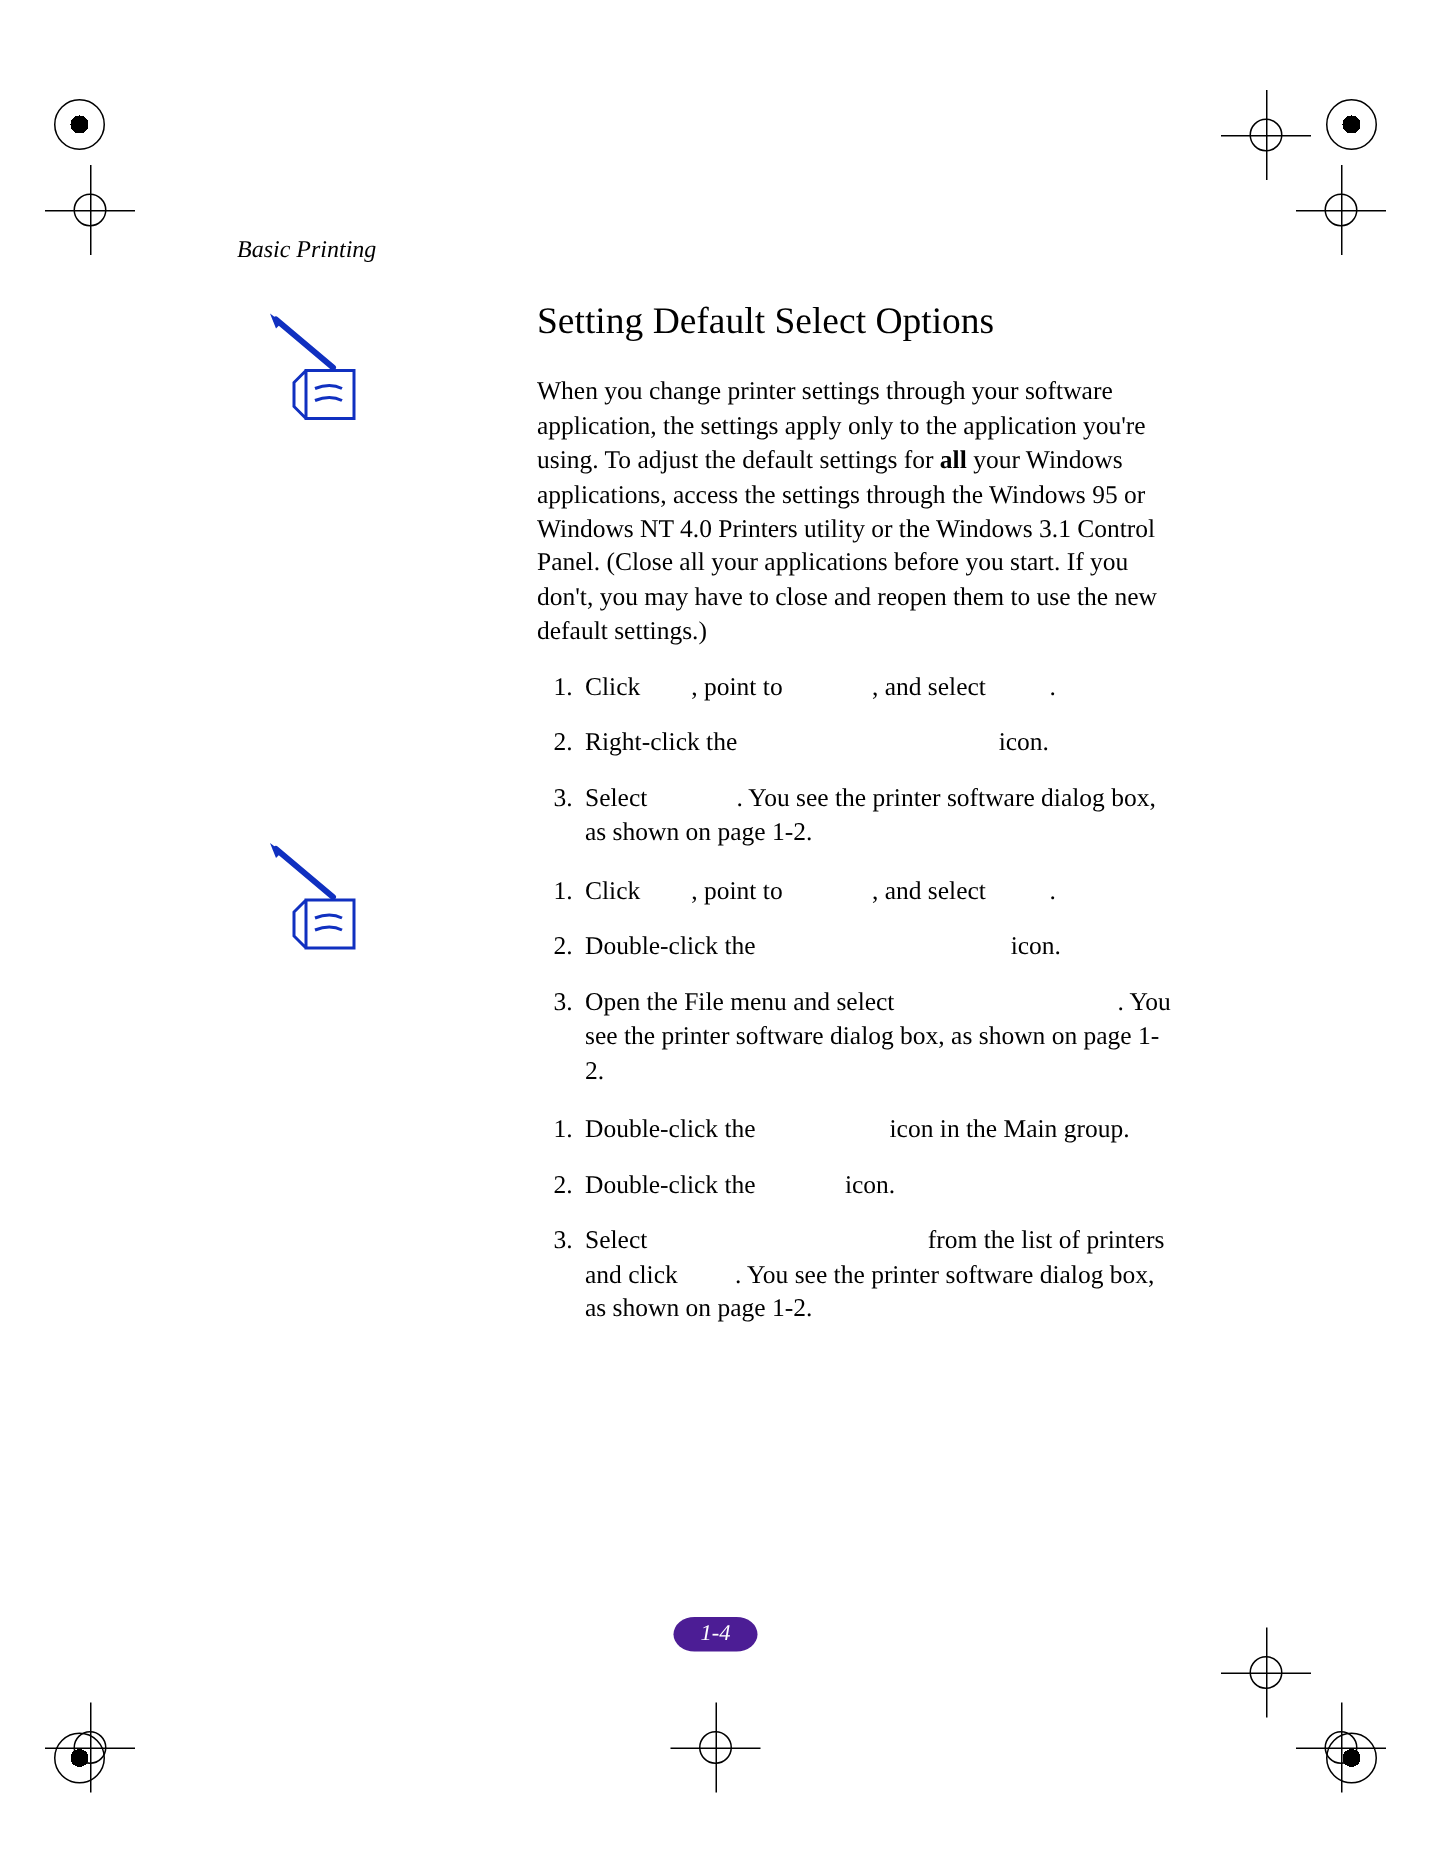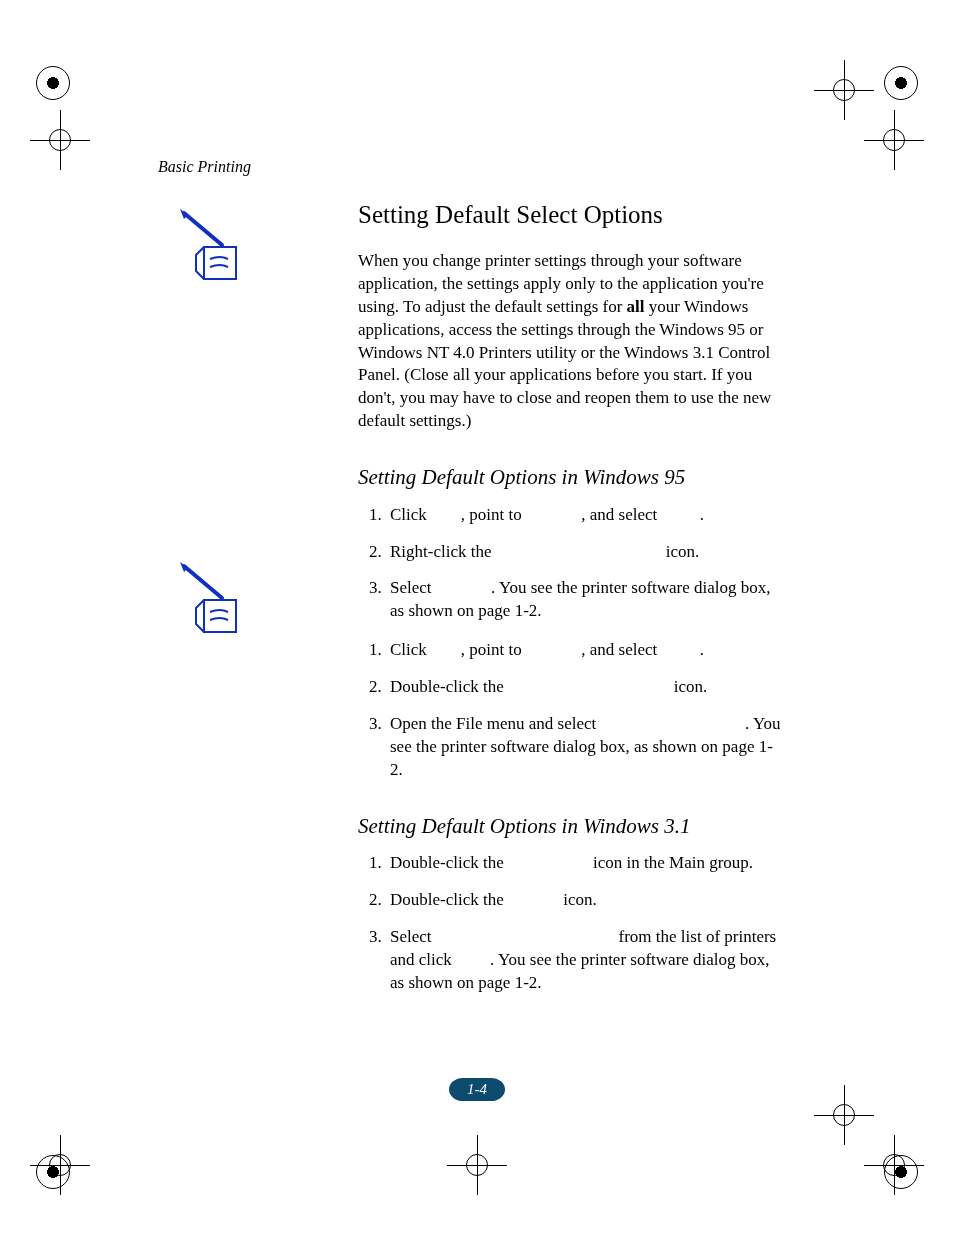--- a/index.html
+++ b/index.html
@@ -13,21 +13,21 @@
   .sun::before{content:"";position:absolute;inset:-4px;border:1px solid #000;border-radius:50%}
   
   .runhead{position:absolute;left:158px;top:158px;font-style:italic;font-size:16px}
   
   .content{position:absolute;left:358px;top:198px;width:426px;font-size:17px;line-height:1.35}
   h1{font-family:Georgia,serif;font-weight:400;font-size:25px;margin:0 0 18px}
   h2{font-family:Georgia,serif;font-style:italic;font-weight:400;font-size:21px;margin:30px 0 12px}
   p{margin:0 0 14px}
   ol{margin:0 0 16px;padding-left:28px}
   ol li{margin-bottom:14px;padding-left:4px}
-  .pagenum{position:absolute;left:50%;bottom:134px;transform:translateX(-50%);background:#0c4a6e;color:#fff;font-style:italic;font-size:15px;padding:3px 18px;border-radius:50%/100%}
+  .pagenum{position:absolute;left:50%;bottom:134px;transform:translateX(-50%);background:#4c1d95;color:#fff;font-style:italic;font-size:15px;padding:3px 18px;border-radius:50%/100%}
   
   .note-icon{position:absolute;left:174px}
   .note-icon svg{display:block}
 </style>
 </head>
 <body>
 <div class="page">
 
 <div class="reg" style="top:110px;left:30px">
       <div class="cross-h"></div>
@@ -88,34 +88,32 @@
     <path d="M36 54 Q46 50 54 54 M36 62 Q46 58 54 62" fill="none" stroke="#1030c0" stroke-width="2"></path>
   </svg>
 </div>
 
 <div class="content">
   <h1>Setting Default Select Options</h1>
   <p>
     <span>When you change printer settings through your software application, the settings apply only to the application you're using. To adjust the default settings for </span><strong>all</strong><span> your Windows applications, access the settings through the Windows 95 or Windows NT 4.0 Printers utility or the Windows 3.1 Control Panel. (Close all your applications before you start. If you don't, you may have to close and reopen them to use the new default settings.)</span>
   </p>
 
-  <h2>Setting Default Options in Windows 95</h2>
   <ol>
     <li>Click &nbsp;&nbsp;&nbsp;&nbsp;&nbsp;&nbsp;&nbsp;, point to &nbsp;&nbsp;&nbsp;&nbsp;&nbsp;&nbsp;&nbsp;&nbsp;&nbsp;&nbsp;&nbsp;&nbsp;&nbsp;, and select &nbsp;&nbsp;&nbsp;&nbsp;&nbsp;&nbsp;&nbsp;&nbsp;&nbsp;.</li>
     <li>Right-click the &nbsp;&nbsp;&nbsp;&nbsp;&nbsp;&nbsp;&nbsp;&nbsp;&nbsp;&nbsp;&nbsp;&nbsp;&nbsp;&nbsp;&nbsp;&nbsp;&nbsp;&nbsp;&nbsp;&nbsp;&nbsp;&nbsp;&nbsp;&nbsp;&nbsp;&nbsp;&nbsp;&nbsp;&nbsp;&nbsp;&nbsp;&nbsp;&nbsp;&nbsp;&nbsp;&nbsp;&nbsp;&nbsp;&nbsp; icon.</li>
     <li>Select &nbsp;&nbsp;&nbsp;&nbsp;&nbsp;&nbsp;&nbsp;&nbsp;&nbsp;&nbsp;&nbsp;&nbsp;&nbsp;. You see the printer software dialog box, as shown on page 1-2.</li>
   </ol>
 
   <ol>
     <li>Click &nbsp;&nbsp;&nbsp;&nbsp;&nbsp;&nbsp;&nbsp;, point to &nbsp;&nbsp;&nbsp;&nbsp;&nbsp;&nbsp;&nbsp;&nbsp;&nbsp;&nbsp;&nbsp;&nbsp;&nbsp;, and select &nbsp;&nbsp;&nbsp;&nbsp;&nbsp;&nbsp;&nbsp;&nbsp;&nbsp;.</li>
     <li>Double-click the &nbsp;&nbsp;&nbsp;&nbsp;&nbsp;&nbsp;&nbsp;&nbsp;&nbsp;&nbsp;&nbsp;&nbsp;&nbsp;&nbsp;&nbsp;&nbsp;&nbsp;&nbsp;&nbsp;&nbsp;&nbsp;&nbsp;&nbsp;&nbsp;&nbsp;&nbsp;&nbsp;&nbsp;&nbsp;&nbsp;&nbsp;&nbsp;&nbsp;&nbsp;&nbsp;&nbsp;&nbsp;&nbsp; icon.</li>
     <li>Open the File menu and select &nbsp;&nbsp;&nbsp;&nbsp;&nbsp;&nbsp;&nbsp;&nbsp;&nbsp;&nbsp;&nbsp;&nbsp;&nbsp;&nbsp;&nbsp;&nbsp;&nbsp;&nbsp;&nbsp;&nbsp;&nbsp;&nbsp;&nbsp;&nbsp;&nbsp;&nbsp;&nbsp;&nbsp;&nbsp;&nbsp;&nbsp;&nbsp;&nbsp;&nbsp;. You see the printer software dialog box, as shown on page 1-2.</li>
   </ol>
 
-  <h2>Setting Default Options in Windows 3.1</h2>
   <ol>
     <li>Double-click the &nbsp;&nbsp;&nbsp;&nbsp;&nbsp;&nbsp;&nbsp;&nbsp;&nbsp;&nbsp;&nbsp;&nbsp;&nbsp;&nbsp;&nbsp;&nbsp;&nbsp;&nbsp;&nbsp; icon in the Main group.</li>
     <li>Double-click the &nbsp;&nbsp;&nbsp;&nbsp;&nbsp;&nbsp;&nbsp;&nbsp;&nbsp;&nbsp;&nbsp;&nbsp; icon.</li>
     <li>Select &nbsp;&nbsp;&nbsp;&nbsp;&nbsp;&nbsp;&nbsp;&nbsp;&nbsp;&nbsp;&nbsp;&nbsp;&nbsp;&nbsp;&nbsp;&nbsp;&nbsp;&nbsp;&nbsp;&nbsp;&nbsp;&nbsp;&nbsp;&nbsp;&nbsp;&nbsp;&nbsp;&nbsp;&nbsp;&nbsp;&nbsp;&nbsp;&nbsp;&nbsp;&nbsp;&nbsp;&nbsp;&nbsp;&nbsp;&nbsp;&nbsp;&nbsp; from the list of printers and click &nbsp;&nbsp;&nbsp;&nbsp;&nbsp;&nbsp;&nbsp;&nbsp;. You see the printer software dialog box, as shown on page 1-2.</li>
   </ol>
 </div>
 
 <div class="pagenum">1-4</div>
 
 </div>

